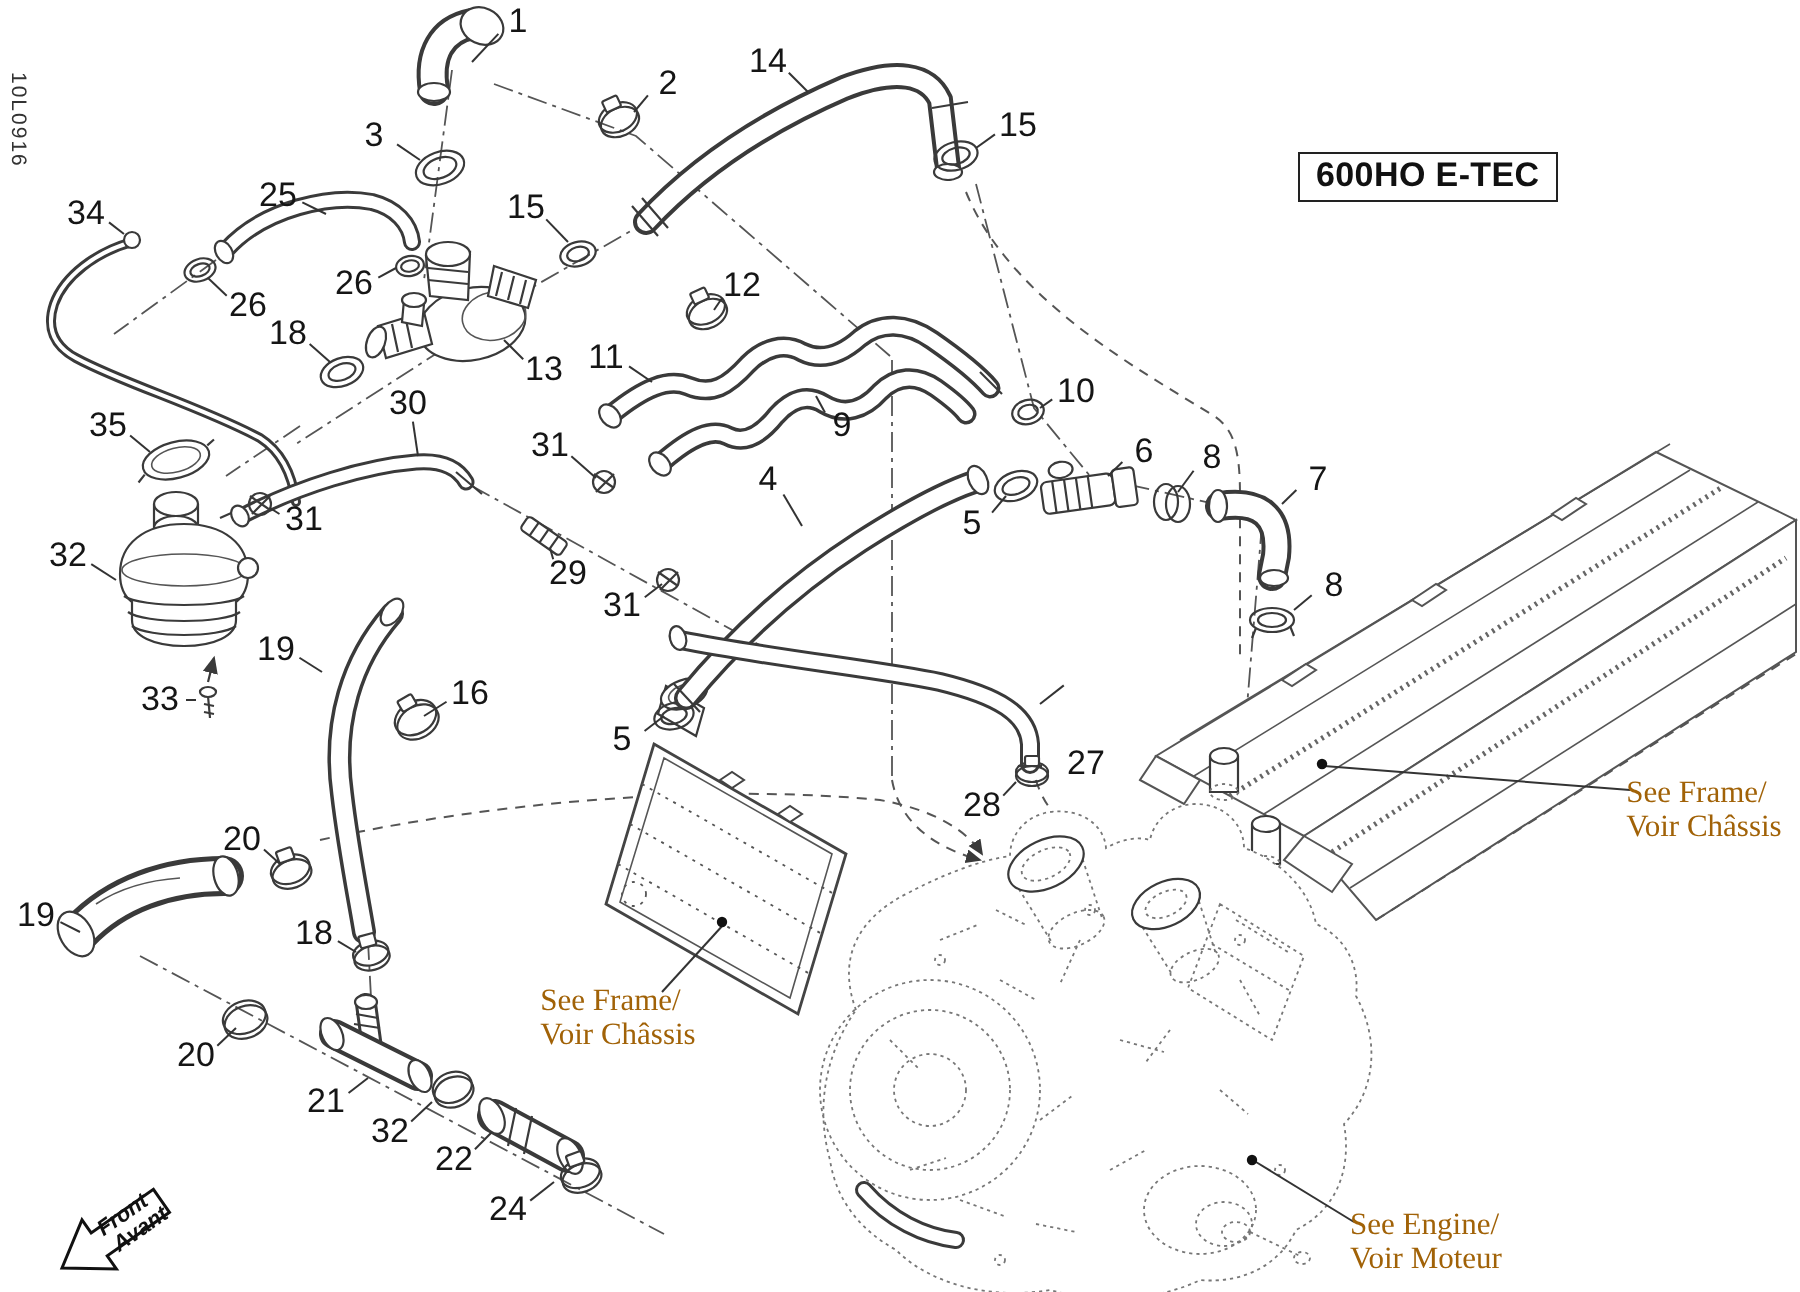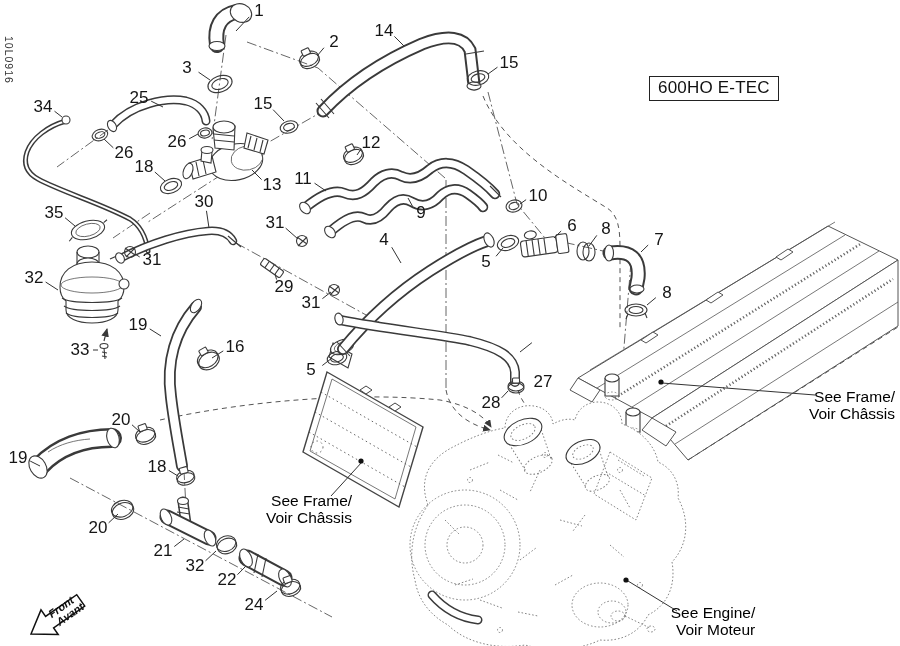--- a/index.html
+++ b/index.html
@@ -15,26 +15,26 @@
   .edot{stroke:#777;fill:none;stroke-width:.9;stroke-dasharray:1.6 2;}
   .efw{fill:#fff;}
   .fr{stroke:#555;stroke-width:1;fill:#fff;}
   .frl{stroke:#555;stroke-width:.8;fill:none;}
   .tex{stroke:#666;stroke-width:2.6;fill:none;stroke-dasharray:1.2 2.4;}
   .rd{stroke:#444;fill:#fff;}
   .rdot{stroke:#555;stroke-width:.9;fill:none;stroke-dasharray:1.5 3;}
   .ldr{stroke:#333;stroke-width:1;}
   .plabel{position:absolute;transform:translate(-50%,-50%);font-size:17px;color:#151515;
           white-space:nowrap;}
-  .callout{position:absolute;transform:translate(-50%,-50%);text-align:right;
-           font-size:15.5px;line-height:17px;color:#000000;white-space:nowrap;}
+  .callout{position:absolute;transform:translate(-50%,-50%);text-align:left;
+           font-size:15.5px;line-height:17px;color:#a16207;white-space:nowrap;font-family:Liberation Serif, serif;}
   .doc-code{position:absolute;left:15px;top:36px;font-size:10.5px;color:#333;
             transform:rotate(90deg);transform-origin:0 0;letter-spacing:1px;}
   .title-box{position:absolute;left:649px;top:76px;border:1.7px solid #222;
-             padding:1px 8px 2px 8px;font-size:17px;font-weight:normal;letter-spacing:.2px;
+             padding:1px 8px 2px 8px;font-size:17px;font-weight:bold;letter-spacing:.2px;
              background:#fff;}
 </style>
 </head>
 <body>
 
 <div id="canvas">
 
 <svg id="artsvg" width="900" height="646" viewBox="0 0 900 646">
   <defs>
     <marker id="arw" markerWidth="9" markerHeight="8" refX="7" refY="3.5" orient="auto">

